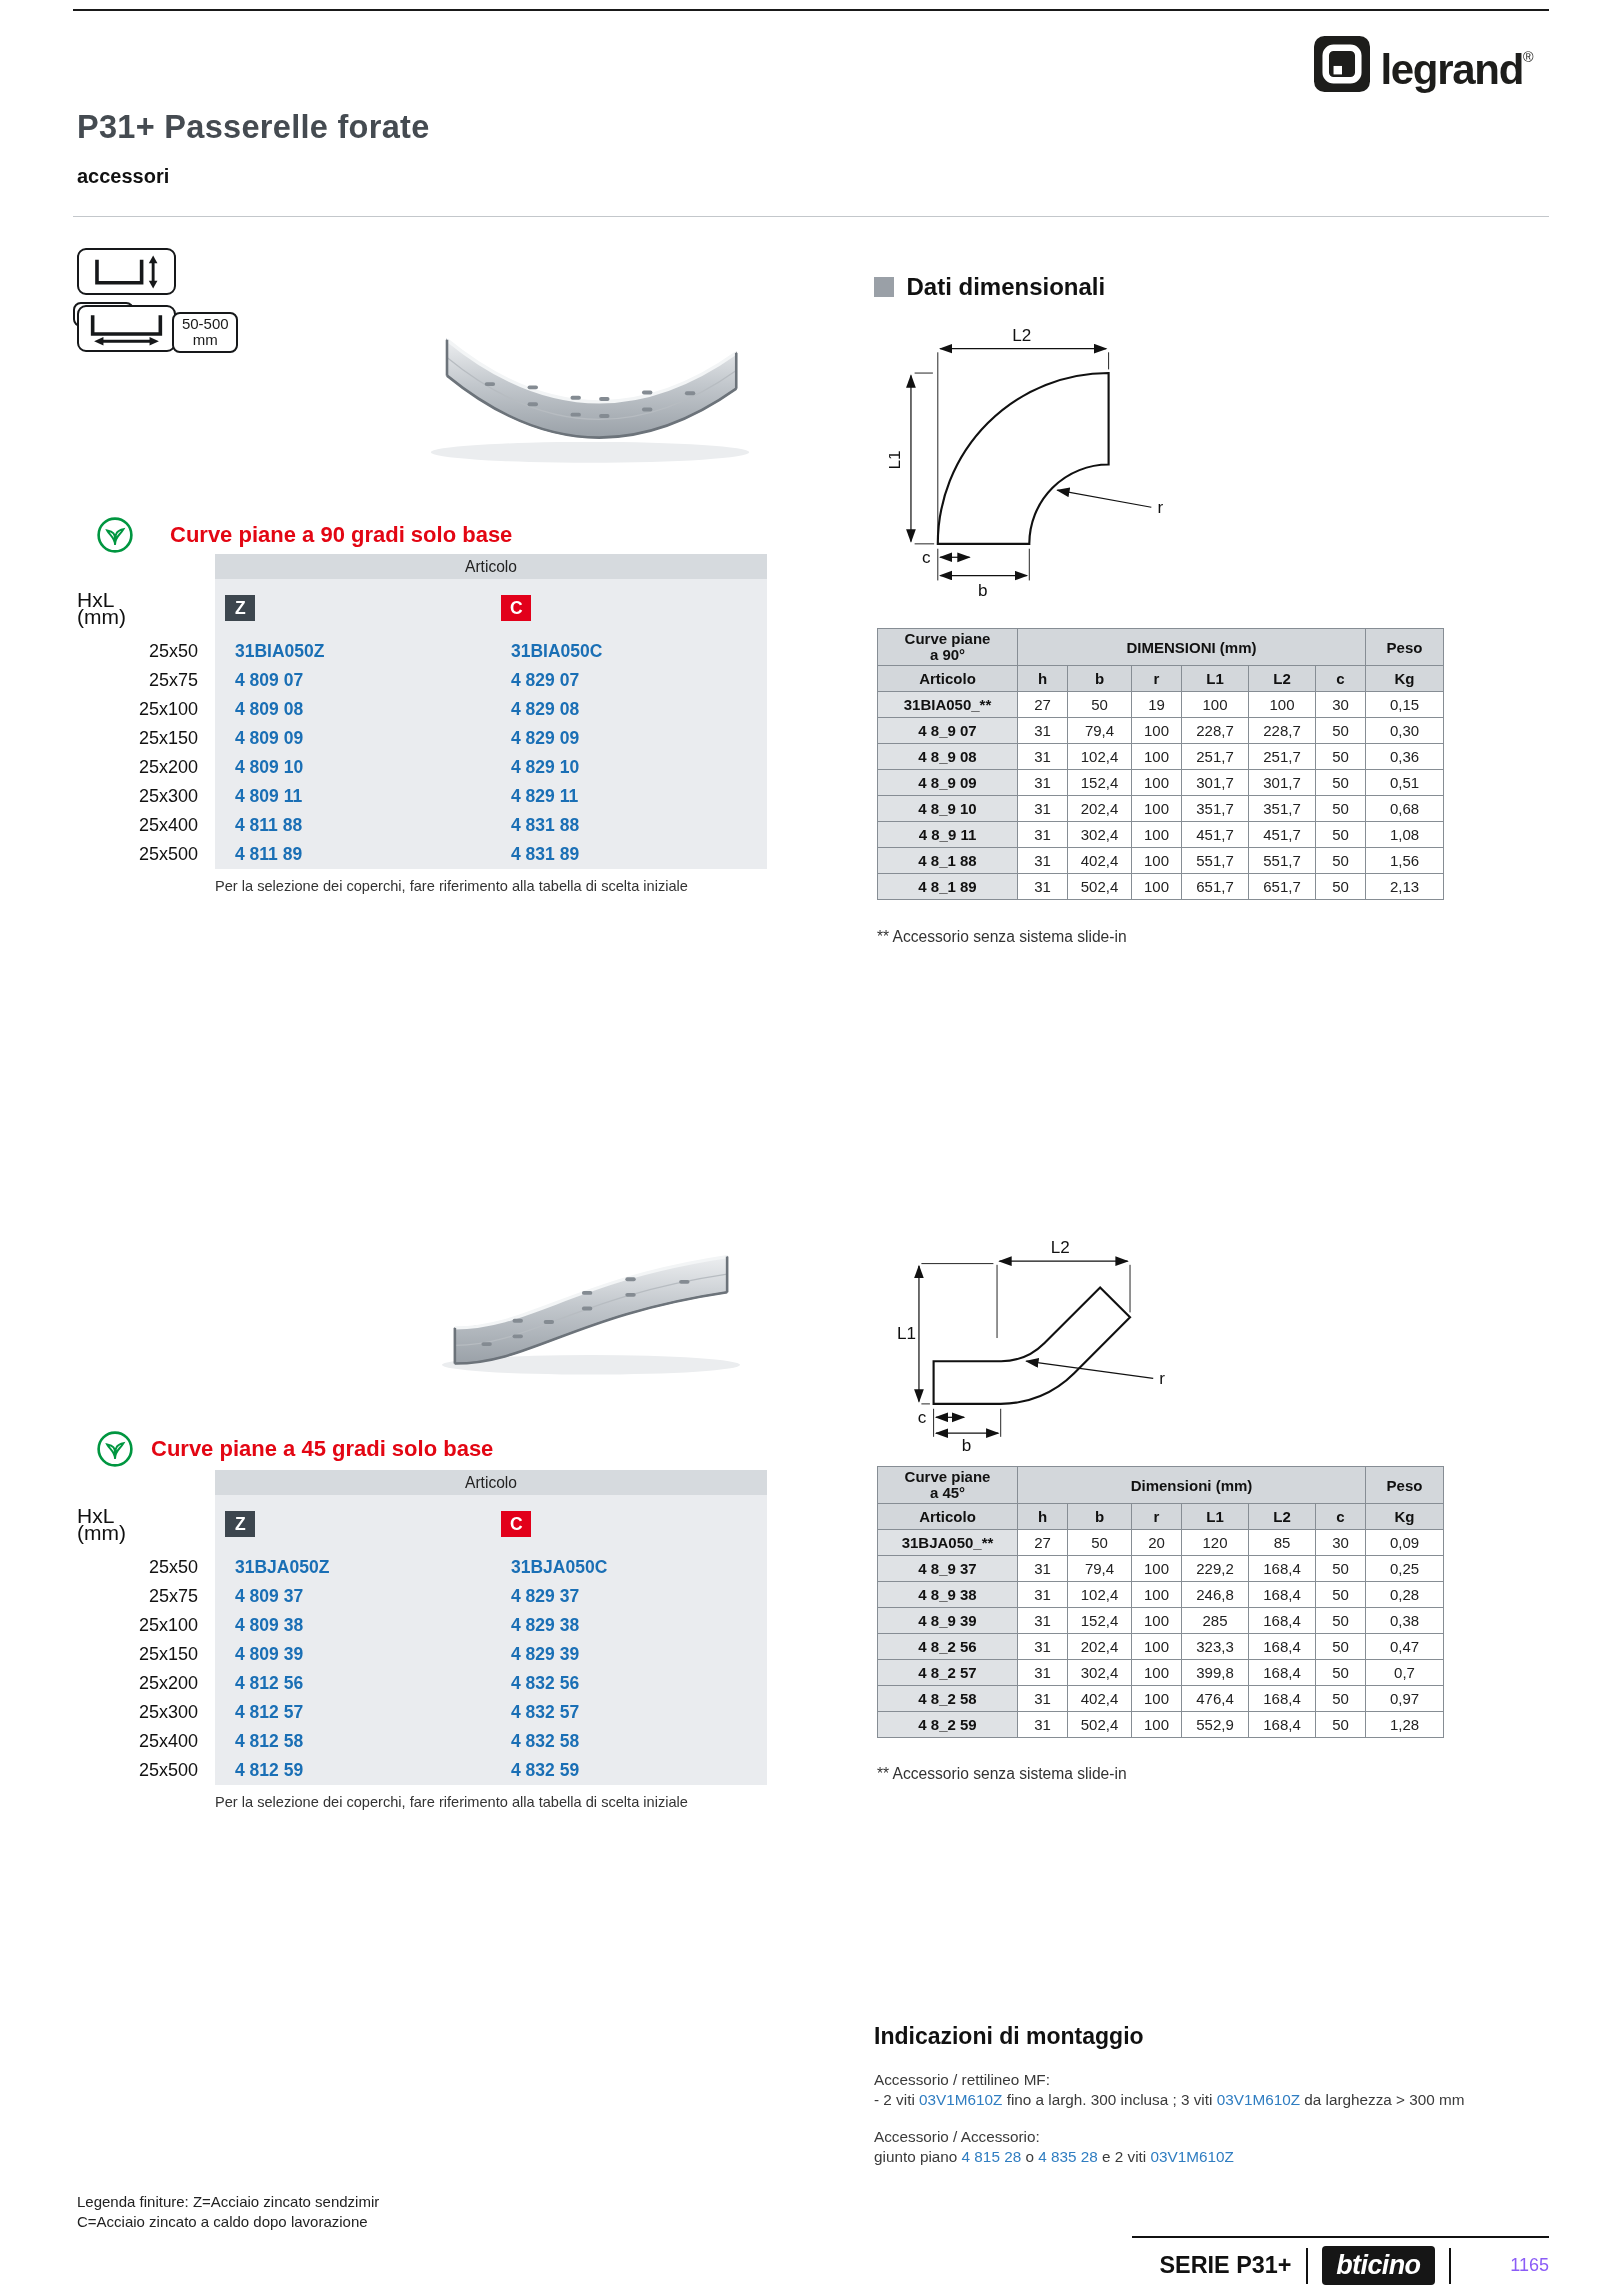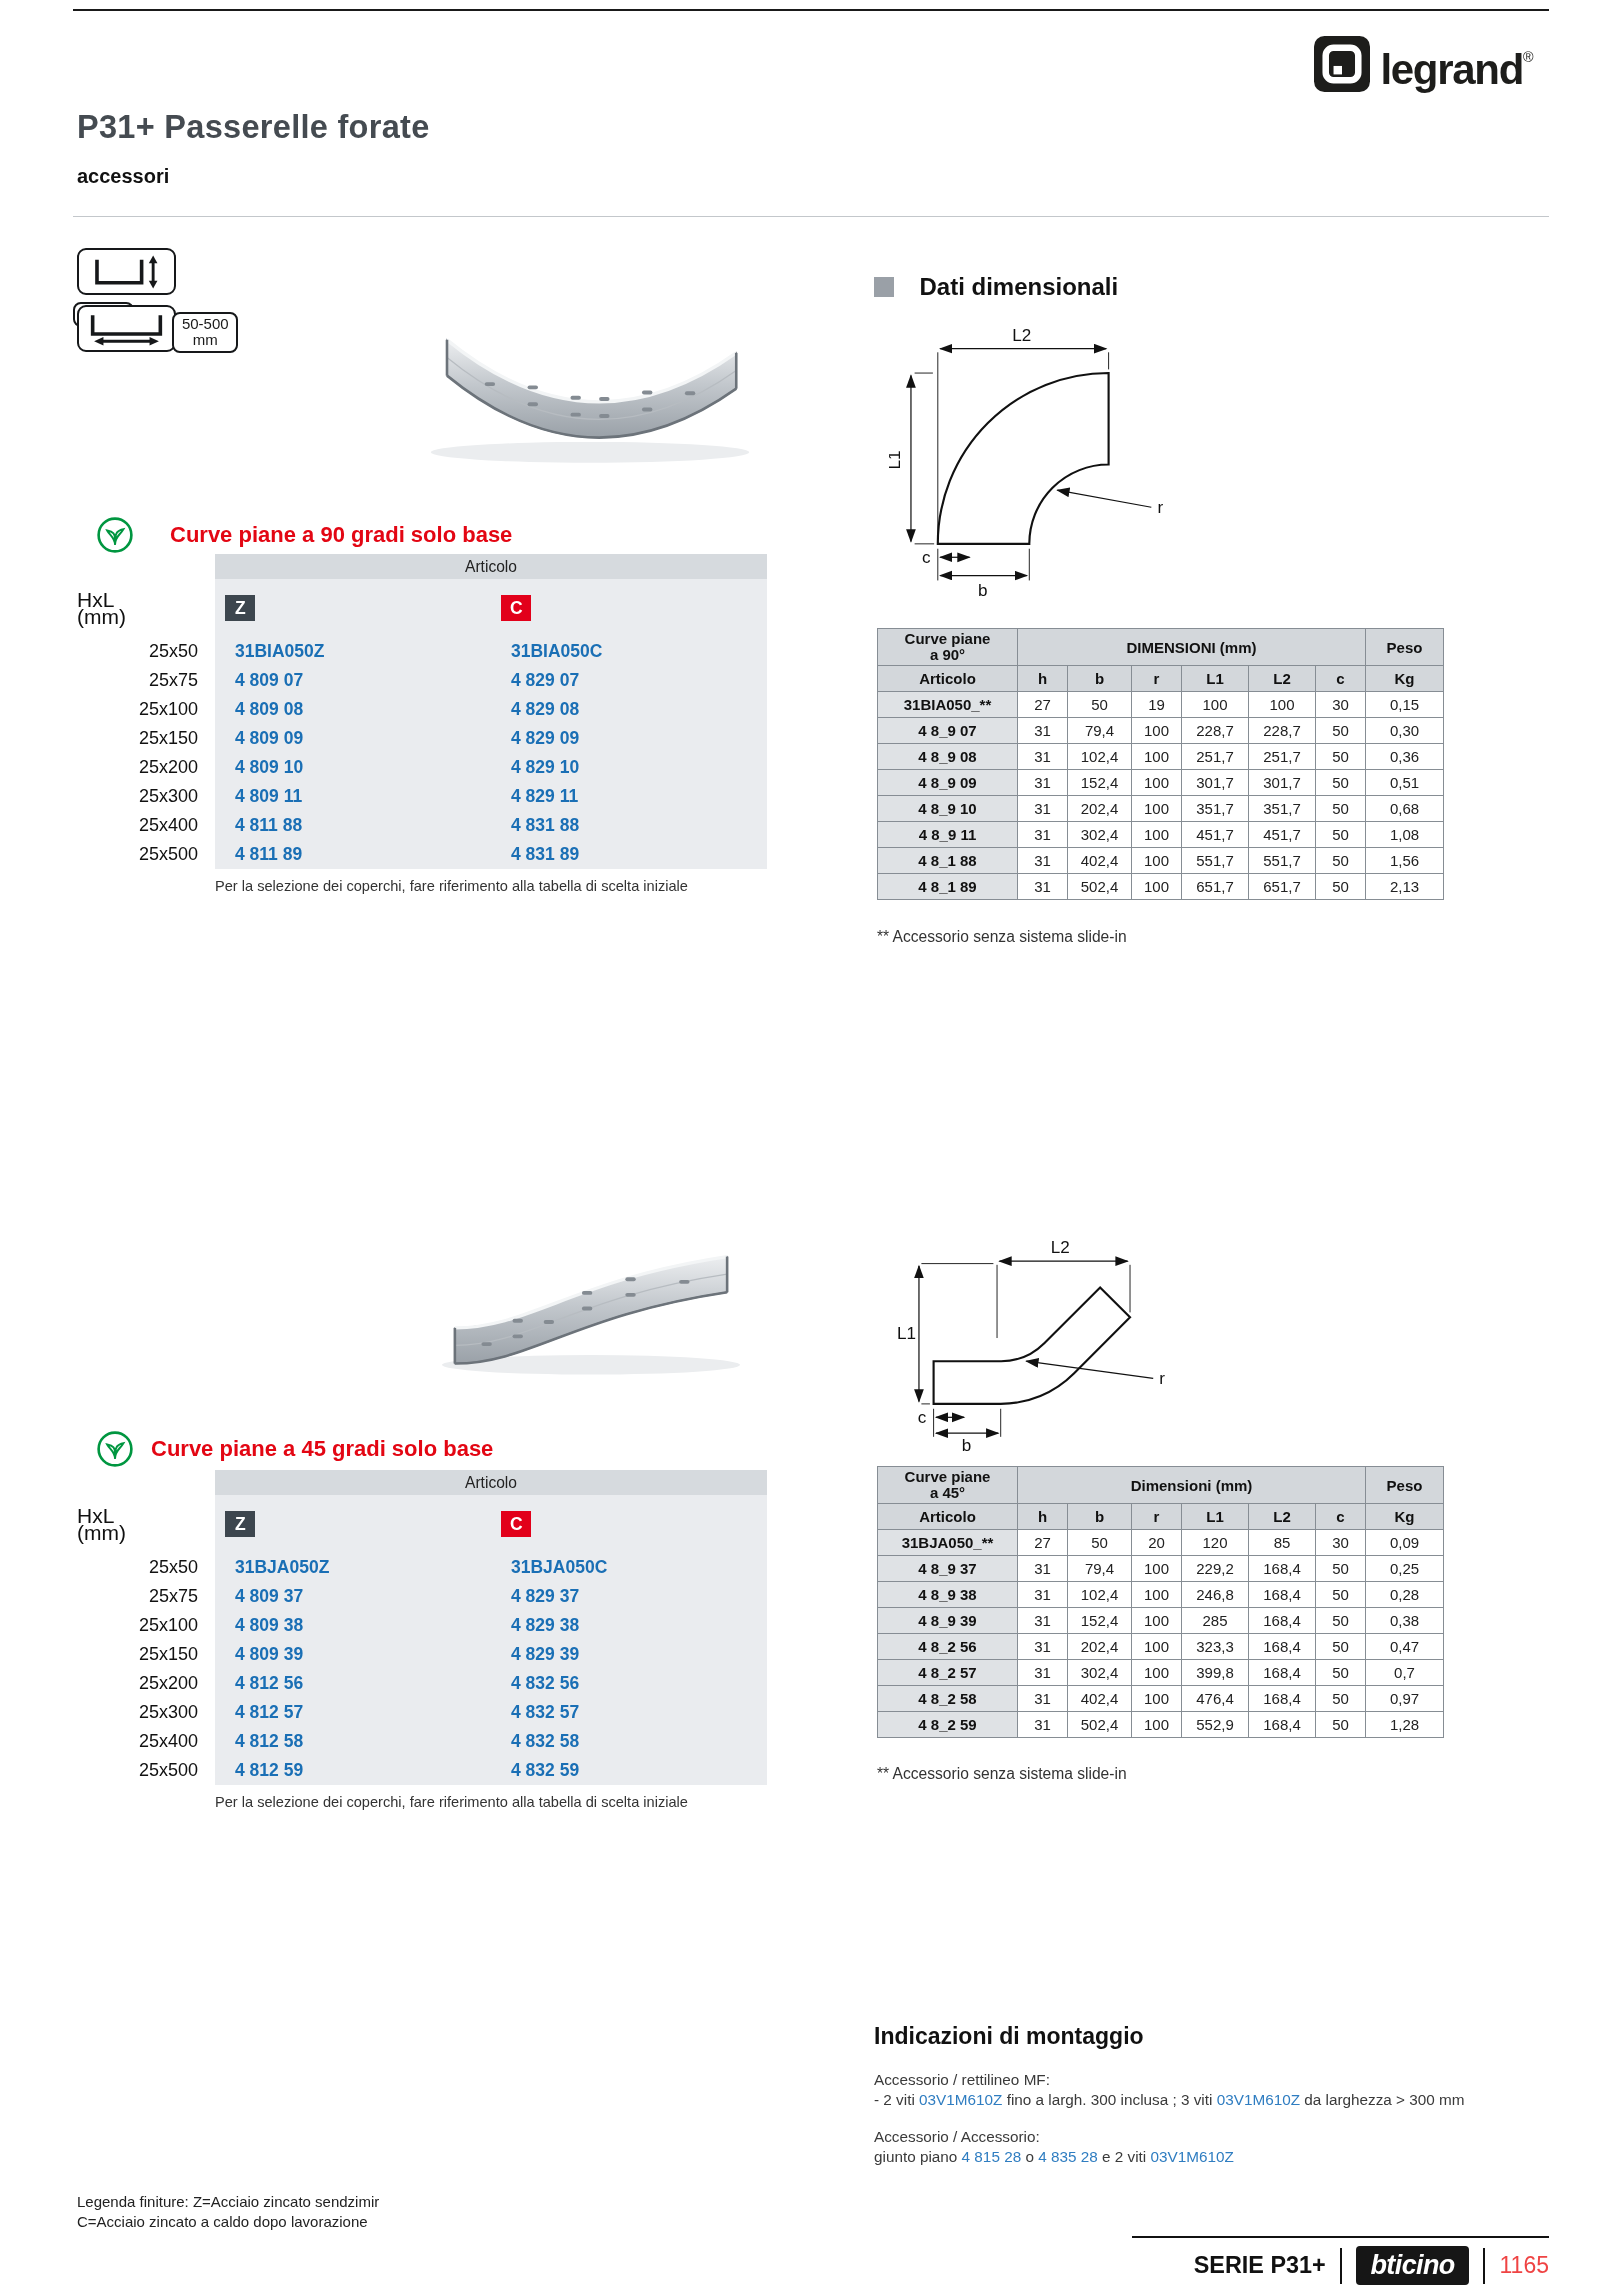--- a/index.html
+++ b/index.html
@@ -43,21 +43,21 @@
   .badge-cell{width:276px;padding-left:10.4px;box-sizing:border-box;}
   .badge{width:30px;height:26px;display:inline-flex;align-items:center;justify-content:center;
          color:#fff;font-weight:bold;font-size:17.5px;}
   .badge.z{background:#3d464e;} .badge.c{background:#e2001a;}
   .lrow{position:relative;height:29px;display:flex;align-items:center;}
   .lrow .hxl{width:138px;text-align:right;padding-right:17px;box-sizing:border-box;font-size:18px;color:#111;}
   .lrow .art{width:276px;padding-left:20px;box-sizing:border-box;font-weight:bold;color:#1a6fb5;font-size:17.5px;}
   .lnote{margin-left:138px;margin-top:9px;font-size:14.6px;color:#333;}
 
   
-  #datihead{left:874px;top:273px;display:flex;align-items:center;gap:26px;}
+  #datihead{left:874px;top:273px;display:flex;align-items:center;gap:13px;}
   .sq{width:19.5px;height:19.5px;background:#9aa0a7;}
   .dati-title{font-size:24px;font-weight:bold;color:#111;}
   #diag1{left:889px;top:324px;} #diag2{left:897px;top:1184px;}
 
   table.dimtab{border-collapse:collapse;table-layout:fixed;font-size:15px;background:#fff;}
   #dimtab1{left:877px;top:628px;} #dimtab2{left:877px;top:1466px;}
   .dimtab th,.dimtab td{border:1.3px solid #868d94;padding:0;height:25px;text-align:center;vertical-align:middle;}
   .dimtab th{background:#d3d7db;font-weight:bold;color:#111;}
   .dimtab td{background:#fff;color:#222;}
   .dimtab td.artcell{background:#dfe2e5;font-weight:bold;color:#111;}
@@ -73,21 +73,21 @@
   #legend{left:77px;top:2192px;font-size:15px;line-height:19.5px;color:#222;}
 
   
   #footrule{left:1132px;top:2236px;width:417px;height:1.9px;background:#111;}
   #footer{left:1132px;top:2244px;width:417px;height:43px;display:flex;align-items:center;
           justify-content:flex-end;gap:14.3px;}
   .serie{font-size:23.4px;font-weight:bold;color:#111;}
   .vbar{width:1.9px;height:36px;background:#111;}
   .bticino{background:#161616;color:#fff;border-radius:3.9px;padding:3.9px 14.3px;font-size:27px;
            font-weight:bold;font-style:italic;letter-spacing:-0.6px;}
-  .pagenum{font-size:23px;color:#ef4444;}
+  .pagenum{font-size:18px;color:#8b5cf6;margin-left:45px;}
 </style>
 </head>
 <body>
 
 <div id="page">
 
   <div id="toprule" class="abs"></div>
 
   <div id="logo" class="abs">
     <svg width="56" height="56" viewBox="0 0 86 86">

